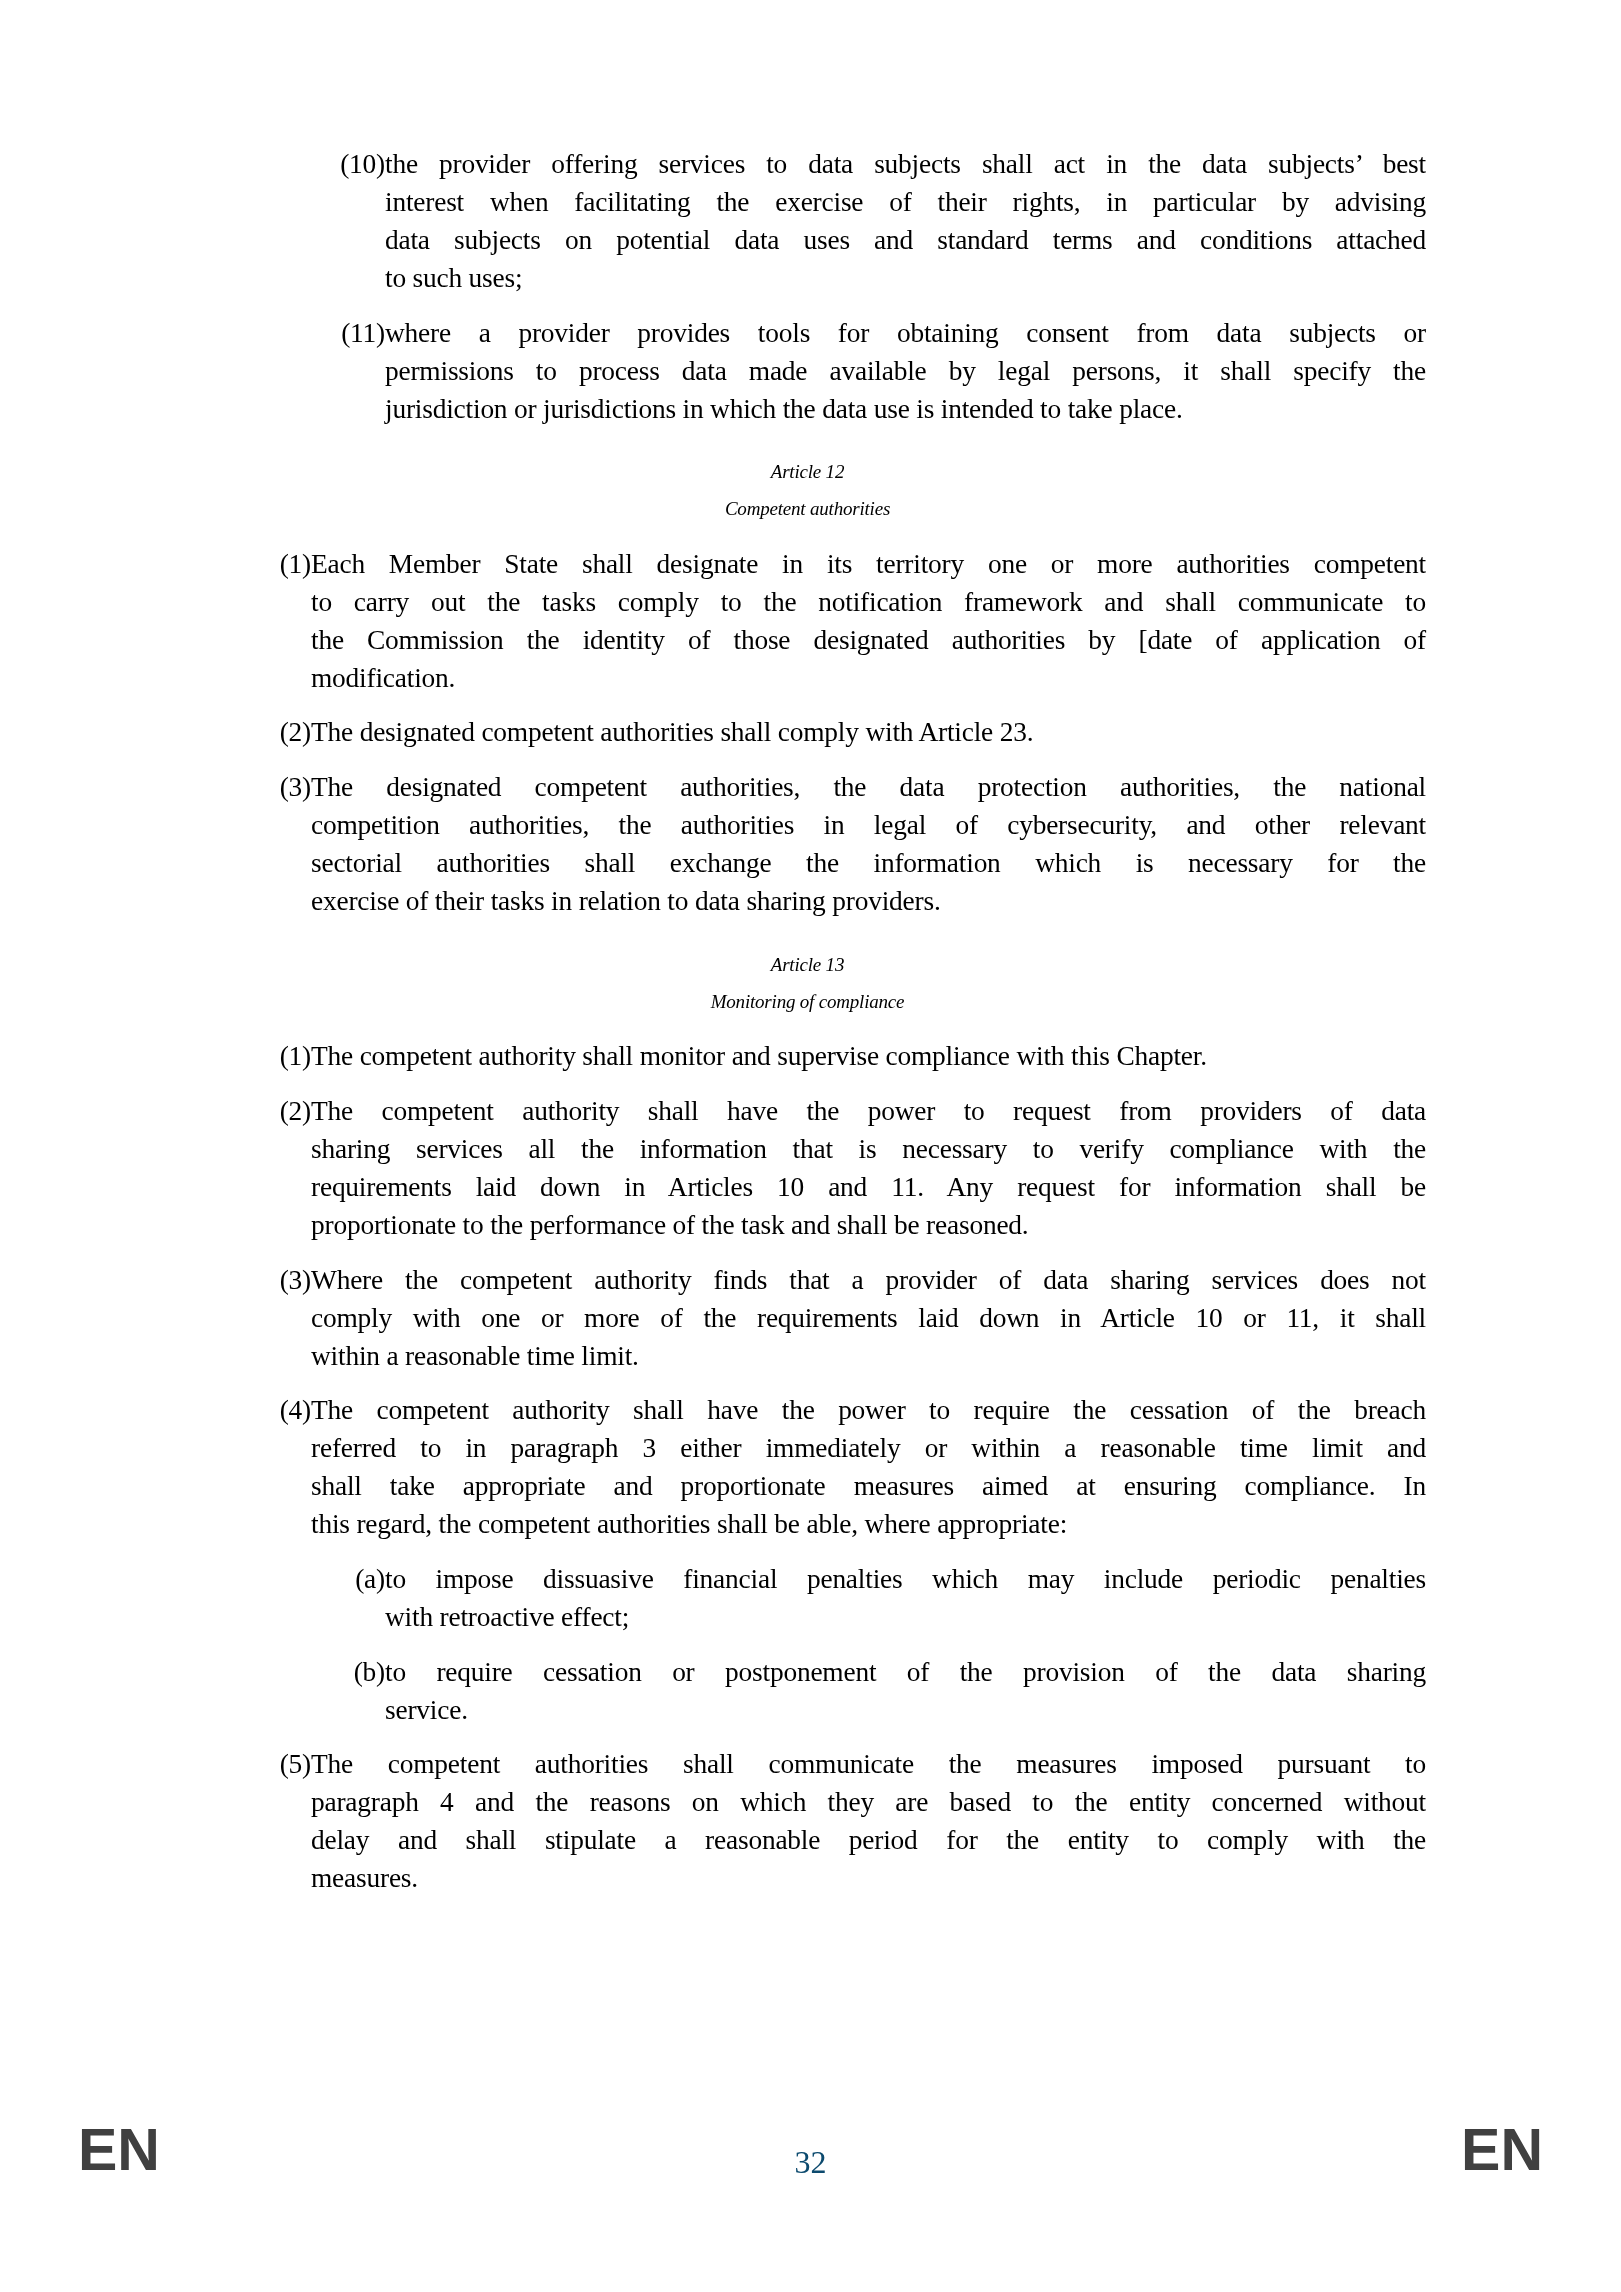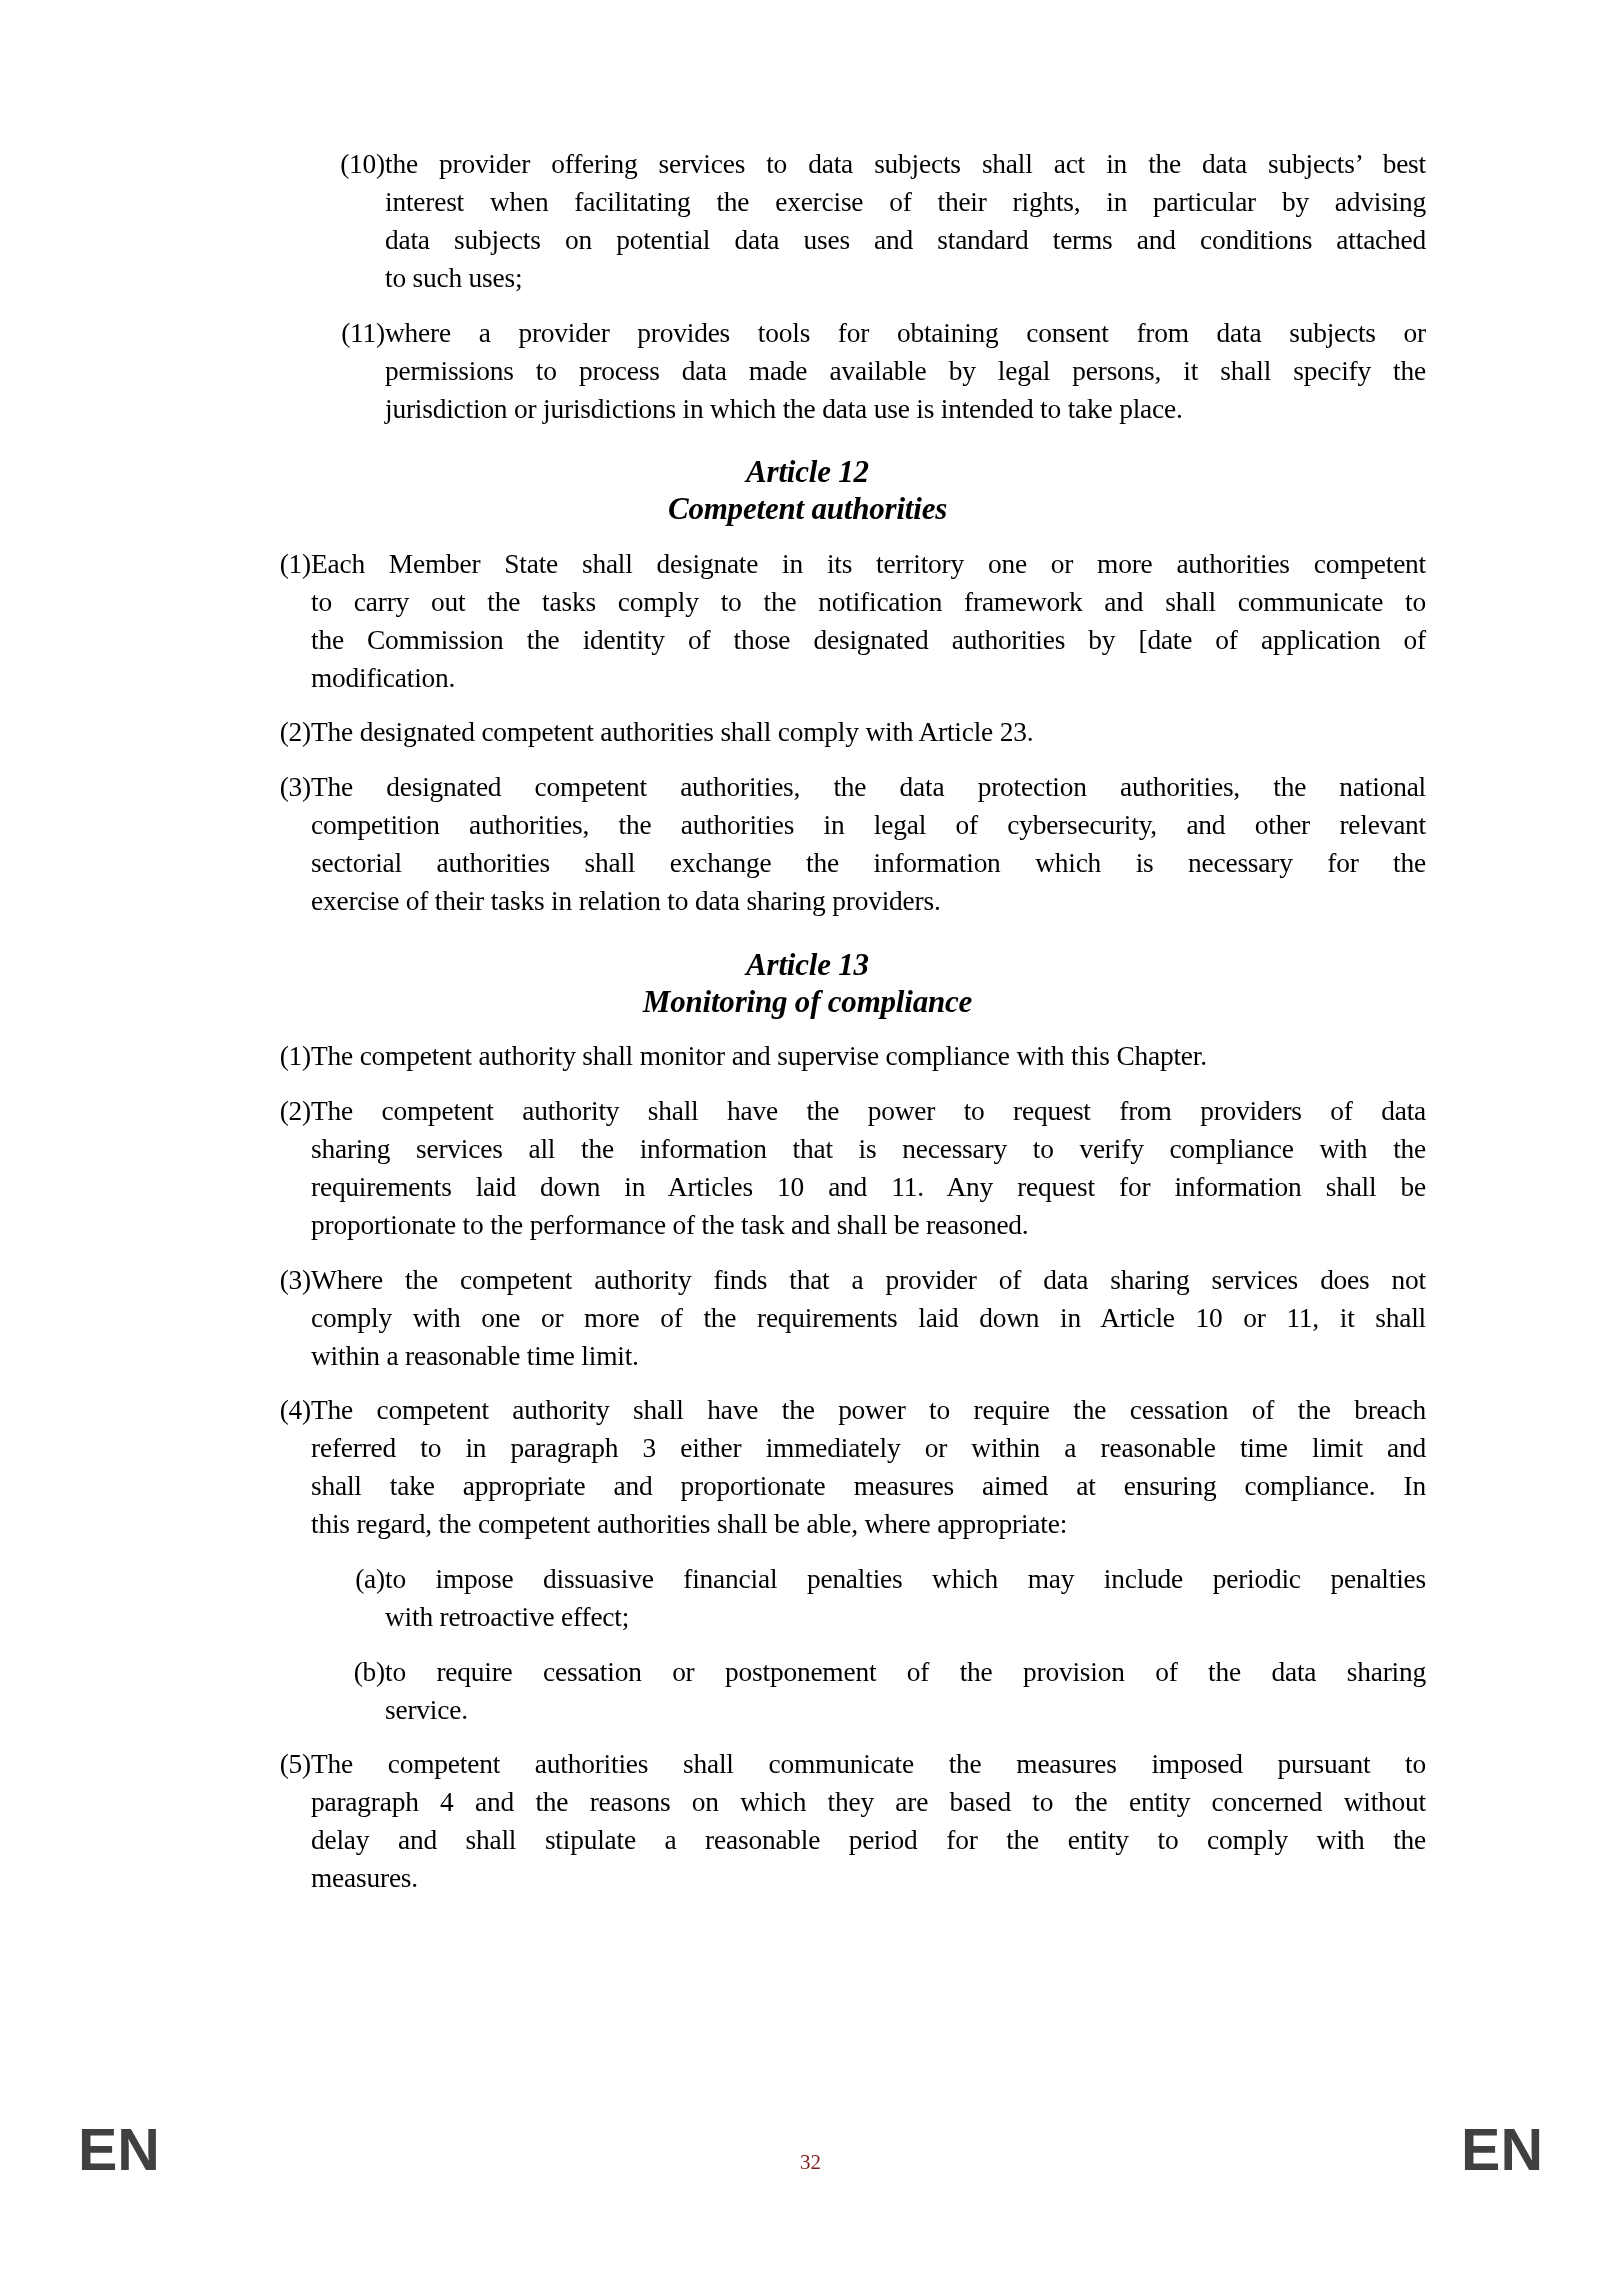--- a/index.html
+++ b/index.html
@@ -44,48 +44,47 @@
     text-align: justify;
     text-align-last: justify;
     word-spacing: -1px;
   }
   .jline.last {
     text-align-last: left;
     word-spacing: normal;
   }
   .heading {
     font-style: italic;
-    font-size: 31px;
+    font-size: 19px;
     line-height: 37px;
     text-align: center;
     margin: 25.5px 0 17.6px 0;
     letter-spacing: -0.2px;
-    font-weight: bold;
   }
   .footer-en {
     position: absolute;
     top: 2121px;
     font-family: "Liberation Sans", sans-serif;
     font-weight: 700;
     font-size: 59px;
     line-height: 59px;
     color: #404040;
   }
   .footer-en.left  { left: 78px; }
   .footer-en.right { right: 78px; }
   .footer-pagenum {
     position: absolute;
     top: 2148px;
     left: 0;
     width: 100%;
     text-align: center;
     font-family: "Liberation Serif", serif;
-    font-size: 21px;
+    font-size: 32px;
     line-height: 29px;
-    color: #7f1d1d;
+    color: #0c4a6e;
   }
 </style>
 </head>
 <body>
 
 <div class="page">
   <div class="content">
       <div class="block sub">
         <span class="num">(10)</span>
         <div class="lines">

